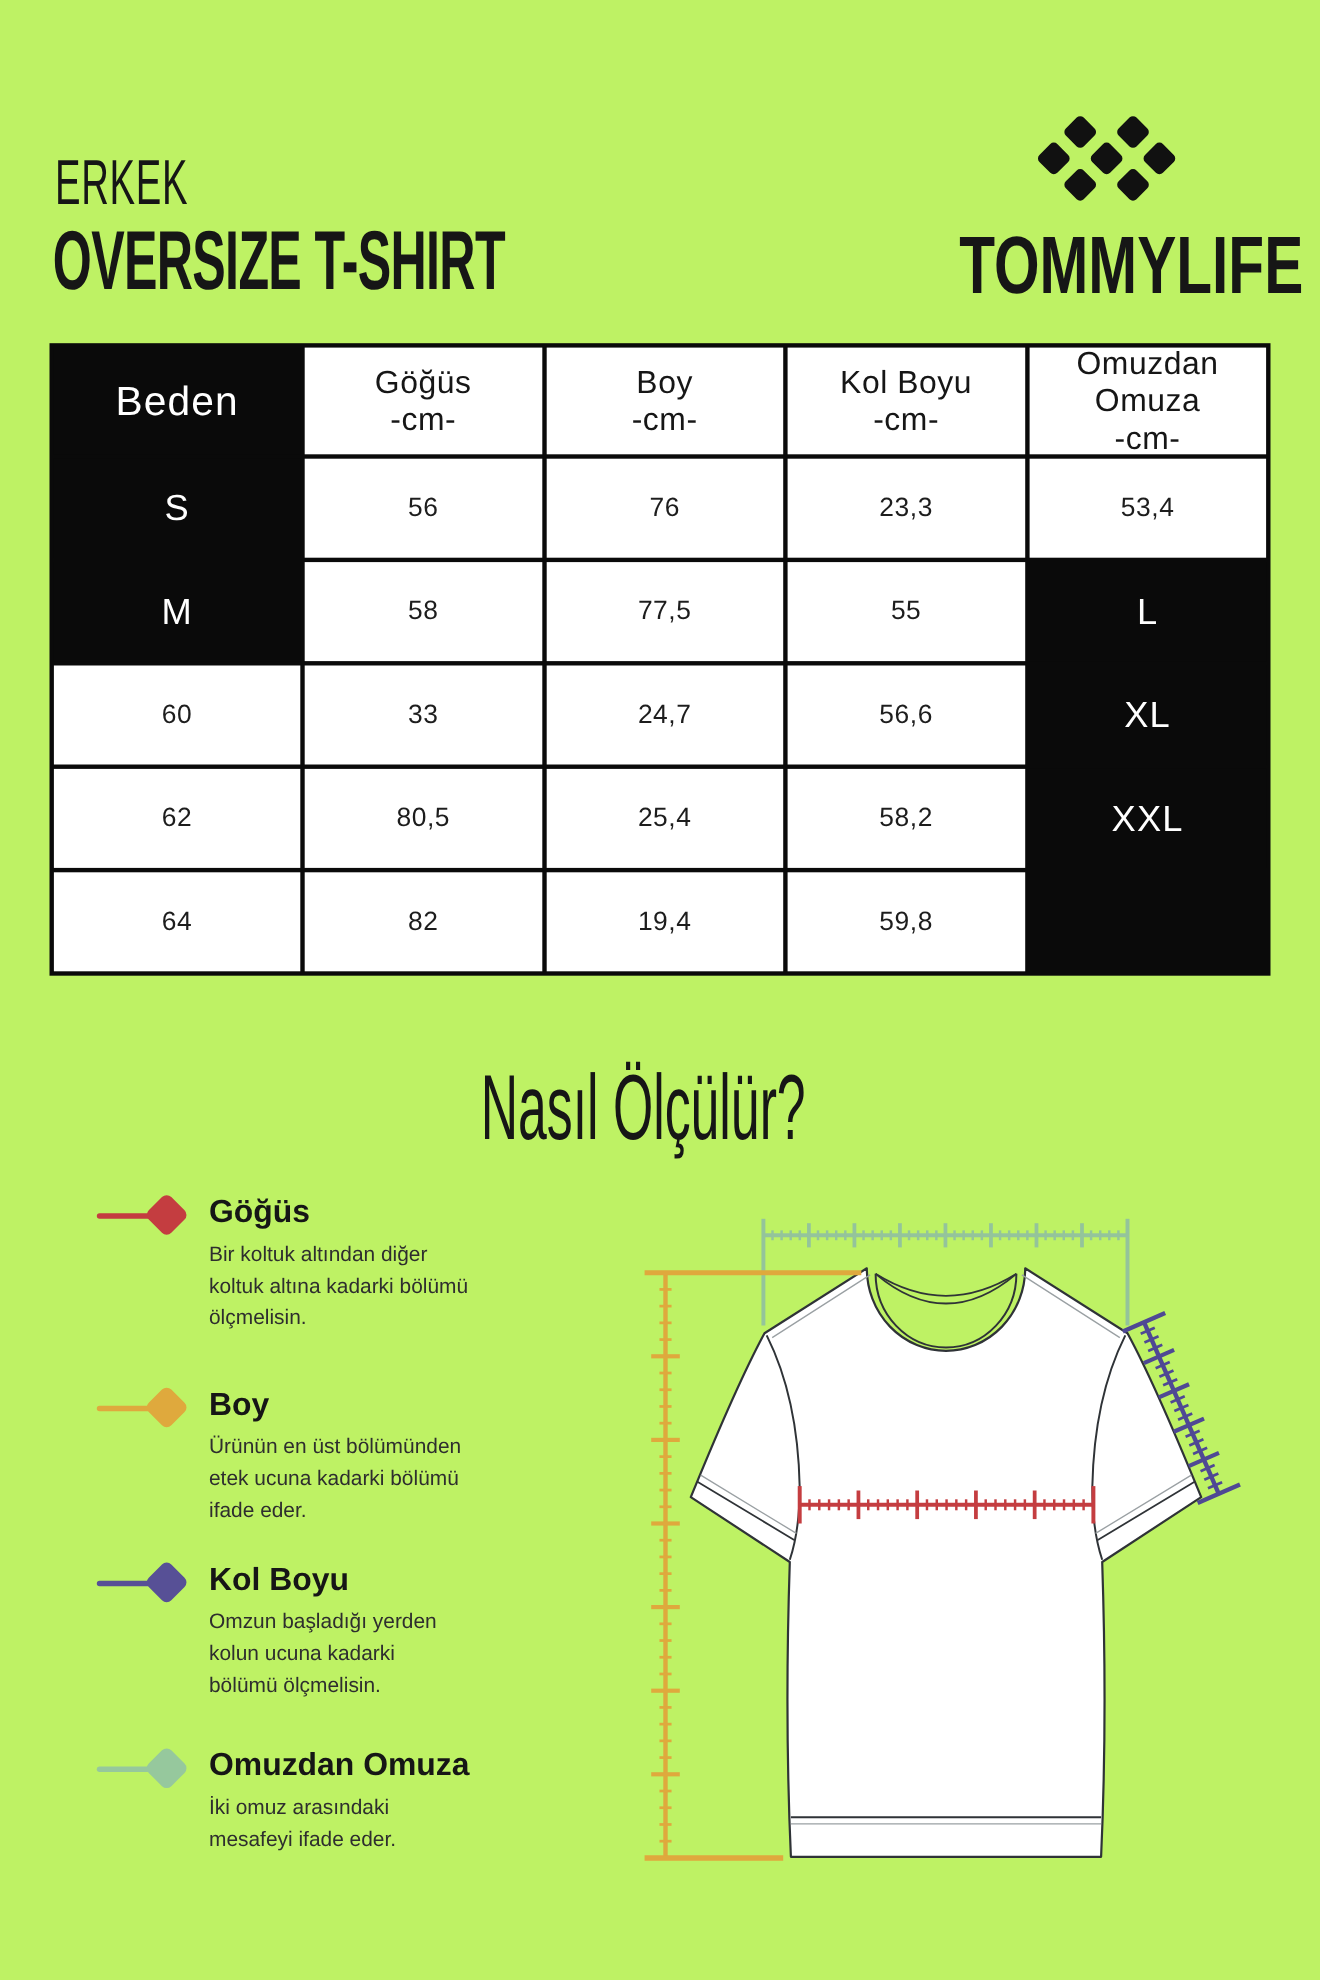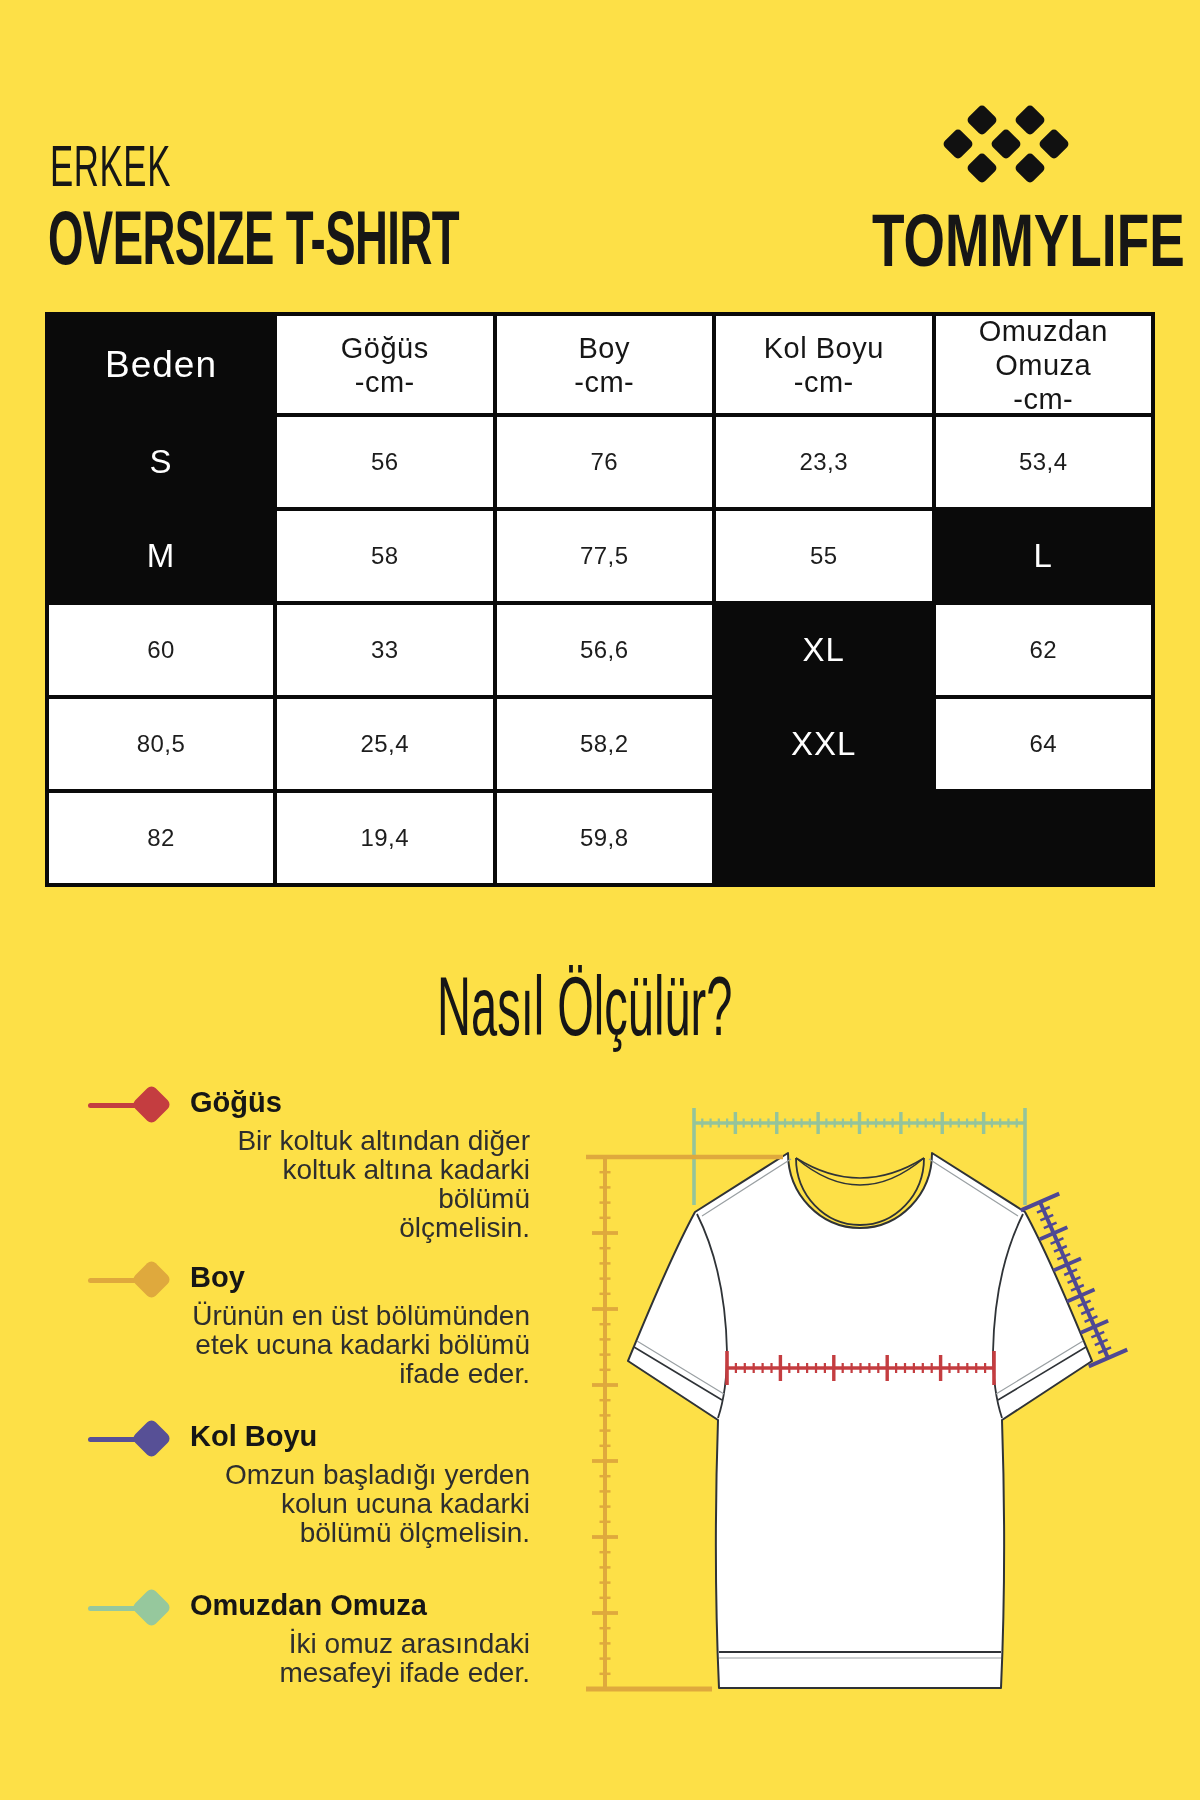--- a/index.html
+++ b/index.html
@@ -1,18 +1,18 @@
 <!DOCTYPE html>
 <html><head>
 <meta charset="utf-8">
 <style>
   html,body{margin:0;padding:0;background:#e8e8e8;}
   .page{
     position:relative;width:1200px;height:1800px;margin:0 auto;
-    background:#fde047;overflow:hidden;
+    background:#bef264;overflow:hidden;
     font-family:"Liberation Sans",sans-serif;color:#161616;
   }
   
   .category-title{
     position:absolute;left:50px;top:132px;
     font-size:58px;font-weight:400;letter-spacing:1px;
     transform:scaleX(0.6);transform-origin:left top;white-space:nowrap;
   }
   .product-title{
     position:absolute;left:48px;top:194px;
@@ -47,21 +47,21 @@
     font-size:84px;font-weight:400;
     transform:scaleX(0.56);transform-origin:left top;white-space:nowrap;
   }
   .legend-item{position:absolute;left:88px;width:420px;}
   .legend-marker{position:absolute;left:0;top:2px;width:96px;height:34px;}
   .lg-line{position:absolute;left:0;top:15px;width:52px;height:5px;border-radius:3px;}
   .lg-diamond{position:absolute;left:49px;top:2px;width:29px;height:29px;border-radius:6px;transform:rotate(45deg);}
   .legend-title{position:absolute;left:102px;top:0;font-size:29px;font-weight:700;white-space:nowrap;}
   .legend-desc{
     position:absolute;left:102px;top:40px;width:340px;
-    font-size:28px;line-height:29px;color:#2e2e2e;white-space:pre-line;text-align:right;
+    font-size:19px;line-height:29px;color:#2e2e2e;white-space:pre-line;
   }
   .diagram-svg{position:absolute;left:540px;top:1080px;}
 </style>
 </head>
 <body>
 
 <div class="page">
 
   <div class="category-title">ERKEK</div>
   <div class="product-title">OVERSIZE T-SHIRT</div>
@@ -106,20 +106,21 @@
     <div class="cell white val-cell">53,4</div>
 
     <div class="cell black size-cell">M</div>
     <div class="cell white val-cell">58</div>
     <div class="cell white val-cell">77,5</div>
     <div class="cell white val-cell">55</div>
 
     <div class="cell black size-cell">L</div>
     <div class="cell white val-cell">60</div>
     <div class="cell white val-cell">33</div>
+    <div class="cell white val-cell">24,7</div>
     <div class="cell white val-cell">56,6</div>
 
     <div class="cell black size-cell">XL</div>
     <div class="cell white val-cell">62</div>
     <div class="cell white val-cell">80,5</div>
     <div class="cell white val-cell">25,4</div>
     <div class="cell white val-cell">58,2</div>
 
     <div class="cell black size-cell">XXL</div>
     <div class="cell white val-cell">64</div>

